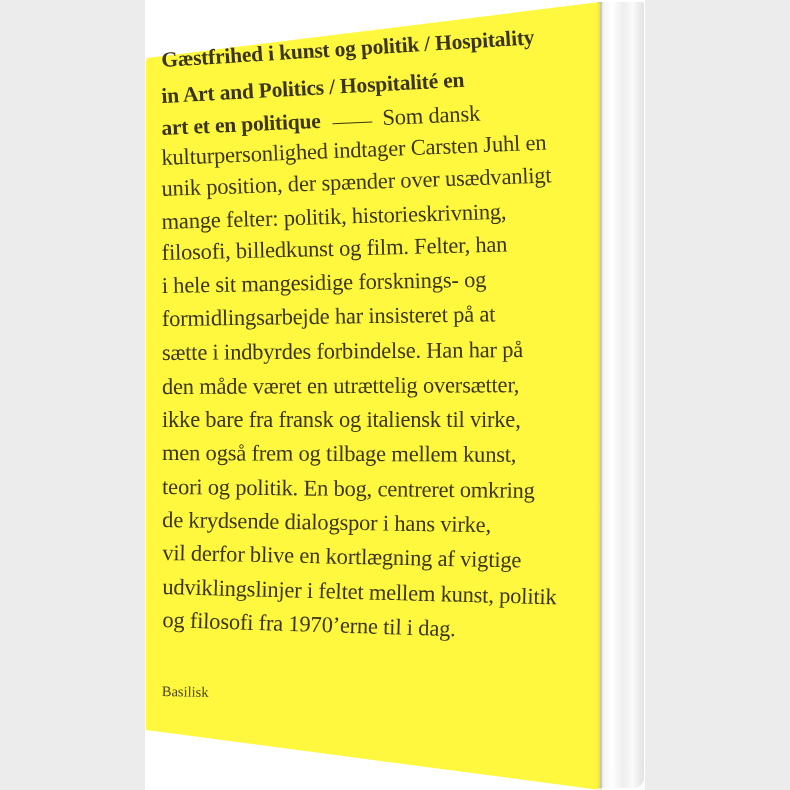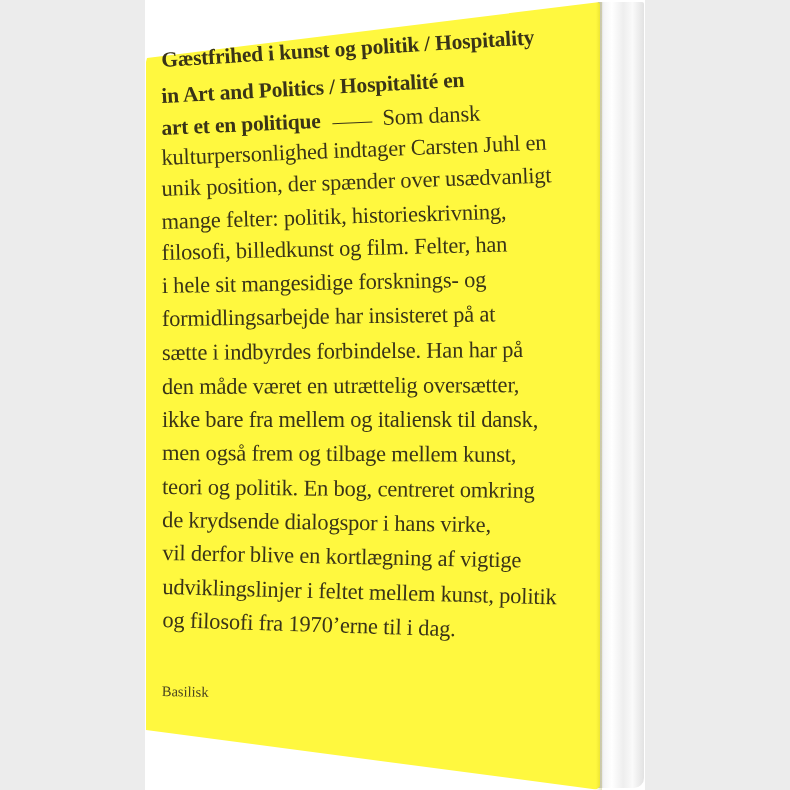--- a/index.html
+++ b/index.html
@@ -93,21 +93,21 @@
   </div>
 
   <div class="line body-line" style="top:145px; transform: rotate(-2.3deg);">kulturpersonlighed indtager Carsten Juhl en</div>
   <div class="line body-line" style="top:176px; transform: rotate(-2.0deg);">unik position, der spænder over usædvanligt</div>
   <div class="line body-line" style="top:209px; transform: rotate(-1.7deg);">mange felter: politik, historieskrivning,</div>
   <div class="line body-line" style="top:240px; transform: rotate(-1.4deg);">filosofi, billedkunst og film. Felter, han</div>
   <div class="line body-line" style="top:273px; transform: rotate(-1.1deg);">i hele sit mangesidige forsknings- og</div>
   <div class="line body-line" style="top:306px; transform: rotate(-0.8deg);">formidlingsarbejde har insisteret på at</div>
   <div class="line body-line" style="top:340px; transform: rotate(-0.5deg);">sætte i indbyrdes forbindelse. Han har på</div>
   <div class="line body-line" style="top:374px; transform: rotate(-0.3deg);">den måde været en utrættelig oversætter,</div>
-  <div class="line body-line" style="top:407px; transform: rotate(0deg);">ikke bare fra mellem og italiensk til dansk,</div>
+  <div class="line body-line" style="top:407px; transform: rotate(0deg);">ikke bare fra fransk og italiensk til virke,</div>
   <div class="line body-line" style="top:440px; transform: rotate(0.3deg);">men også frem og tilbage mellem kunst,</div>
   <div class="line body-line" style="top:474px; transform: rotate(0.6deg);">teori og politik. En bog, centreret omkring</div>
   <div class="line body-line" style="top:507px; transform: rotate(0.9deg);">de krydsende dialogspor i hans virke,</div>
   <div class="line body-line" style="top:540px; transform: rotate(1.2deg);">vil derfor blive en kortlægning af vigtige</div>
   <div class="line body-line" style="top:574px; transform: rotate(1.5deg);">udviklingslinjer i feltet mellem kunst, politik</div>
   <div class="line body-line" style="top:607px; transform: rotate(1.8deg);">og filosofi fra 1970’erne til i dag.</div>
 </div>
 
 <div class="publisher">Basilisk</div>
 

